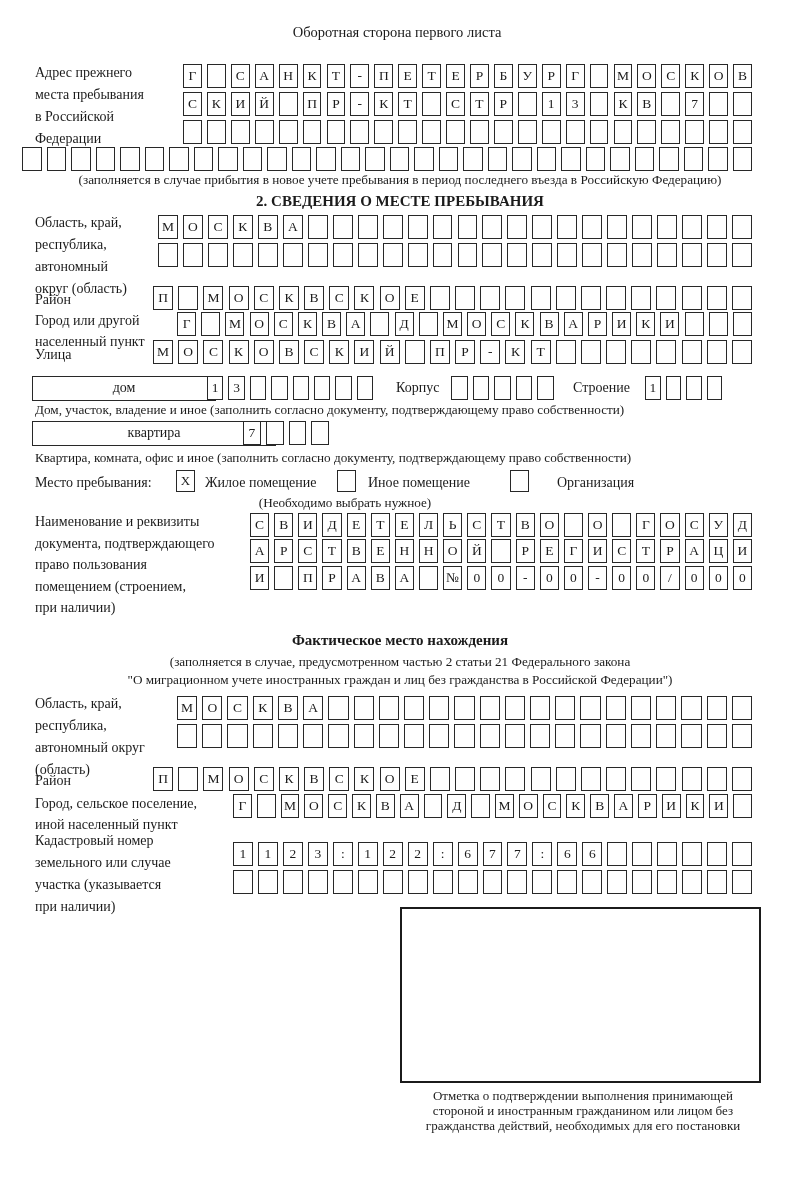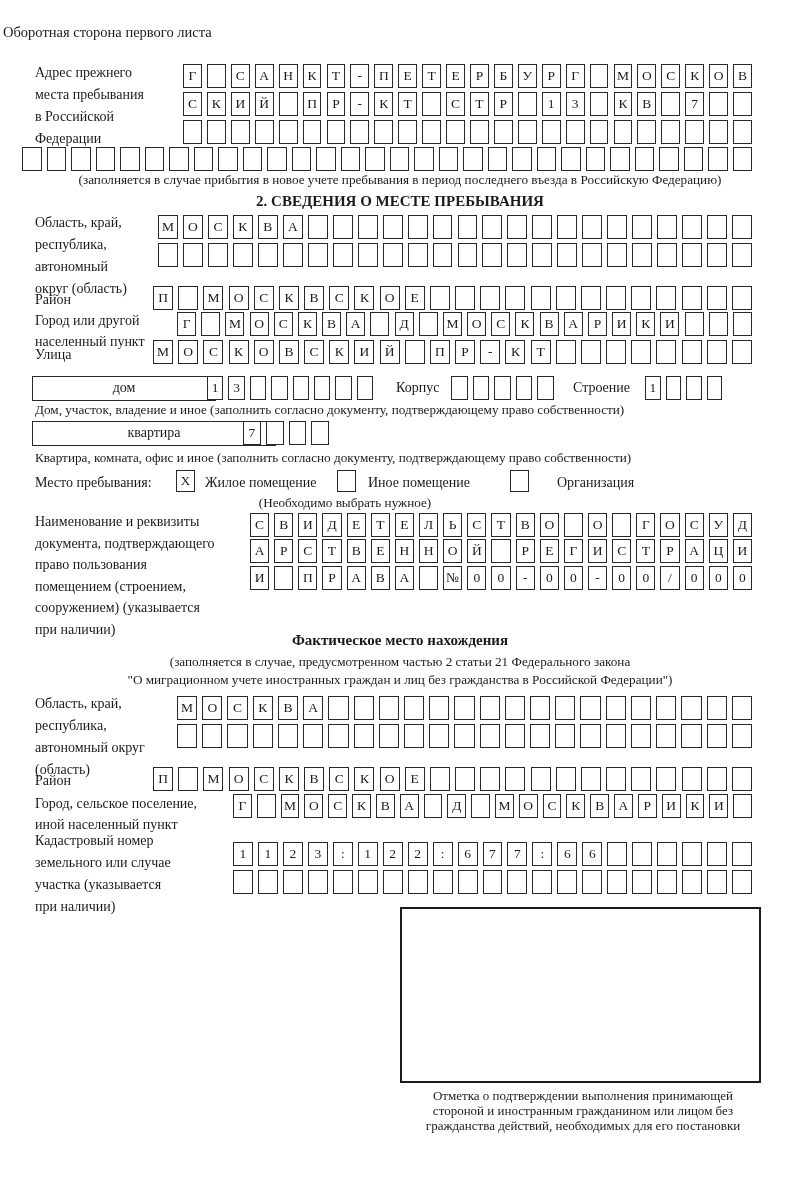--- a/index.html
+++ b/index.html
@@ -31,21 +31,21 @@
   }
   .inl { position:absolute; font-size:14px; line-height:22px; }
   .stamp { position:absolute; border:2px solid #1b1b1b; background:#fff; }
   .scap { position:absolute; left:392px; width:382px; text-align:center; font-size:13px; line-height:15.2px; }
 </style>
 </head>
 <body>
 
 <div class="page">
 
-  <div class="abs hdr" style="left:3px;top:24px;width:762px;text-align:left">Оборотная сторона первого листа</div>
+  <div class="abs hdr" style="left:16px;top:24px;width:762px;text-align:center">Оборотная сторона первого листа</div>
 
   <div class="abs lbl" style="left:35px;top:62px">
     <div>Адрес прежнего</div>
     <div>места пребывания</div>
     <div>в Российской</div>
     <div>Федерации</div>
   </div>
   <div class="cellrow" style="left: 183px; top: 64px; width: 574px;">
       <div class="cell" style="left: 0px; width: 18.9167px;">Г</div>
       <div class="cell" style="left: 23.9167px; width: 18.9167px;"></div>
@@ -350,21 +350,20 @@
   <div class="inl" style="left:368px;top:472px">Иное помещение</div>
   <div class="cb" style="left:510px;top:470px"></div>
   <div class="inl" style="left:557px;top:472px">Организация</div>
   <div class="abs cap" style="left:170px;top:495px;width:350px;text-align:center">(Необходимо выбрать нужное)</div>
 
   <div class="abs" style="left:35px;top:511px;font-size:14px;line-height:21.6px">
     <div>Наименование и реквизиты</div>
     <div>документа, подтверждающего</div>
     <div>право пользования</div>
     <div>помещением (строением,</div>
-    <div>сооружением) (указывается</div>
     <div>при наличии)</div>
   </div>
   <div class="cellrow" style="left: 250px; top: 513px; width: 507px;">
       <div class="cell" style="left: 0px; width: 19.1429px;">С</div>
       <div class="cell" style="left: 24.1429px; width: 19.1429px;">В</div>
       <div class="cell" style="left: 48.2857px; width: 19.1429px;">И</div>
       <div class="cell" style="left: 72.4286px; width: 19.1429px;">Д</div>
       <div class="cell" style="left: 96.5714px; width: 19.1429px;">Е</div>
       <div class="cell" style="left: 120.714px; width: 19.1429px;">Т</div>
       <div class="cell" style="left: 144.857px; width: 19.1429px;">Е</div>

